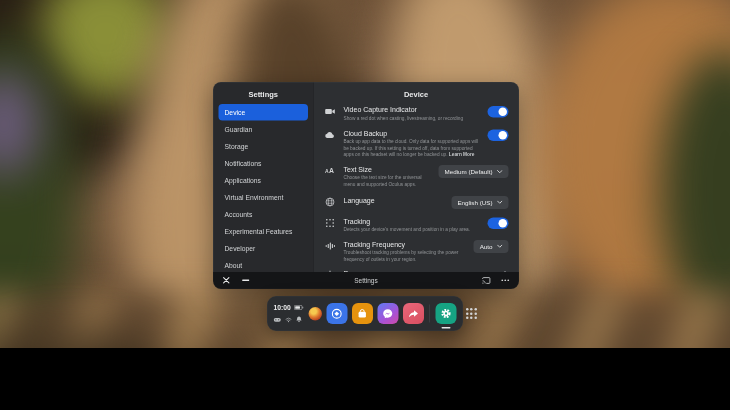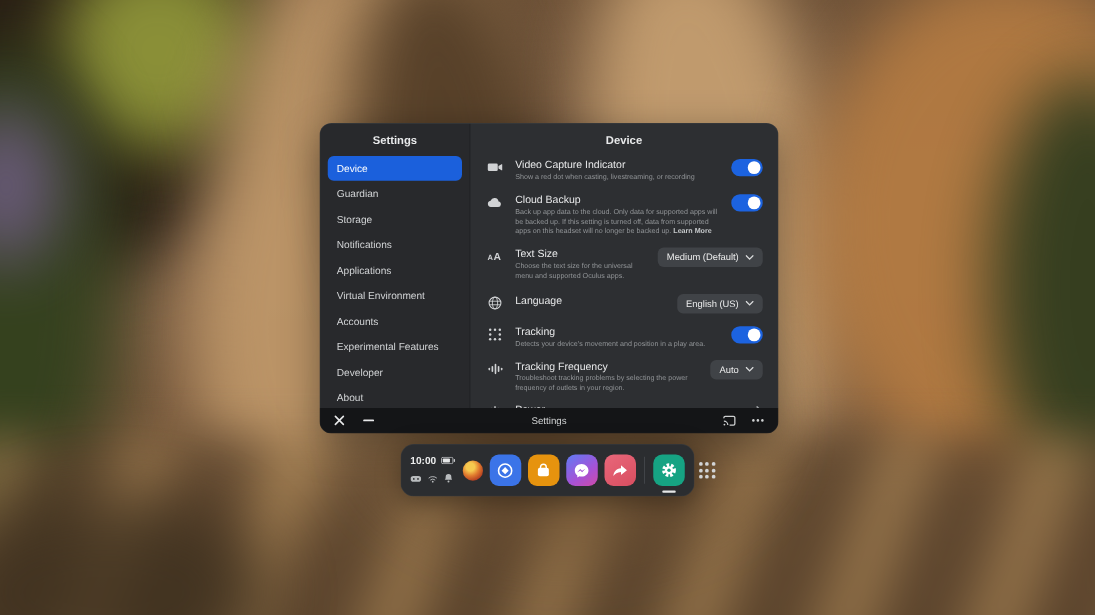--- a/index.html
+++ b/index.html
@@ -1,18 +1,18 @@
 <!DOCTYPE html>
 <html><head>
 <meta charset="utf-8">
 <style>
   * { margin:0; padding:0; box-sizing:border-box; }
   html,body { width:730px; height:410px; background:#000; }
   body { font-family:"Liberation Sans", sans-serif; }
-  .stage { position:relative; width:730px; height:410px; overflow:hidden; }
+  .stage { position:relative; width:730px; height:348px; overflow:hidden; }
 
   
   .bg { position:absolute; inset:0;
         background:linear-gradient(180deg,#6e5238 0%,#80634a 35%,#75573c 65%,#553f2a 100%); }
   .blob { position:absolute; border-radius:50%; filter:blur(22px); }
   .b1 { left:-80px; top:-70px; width:270px; height:250px; background:#231a11; opacity:.92; }
   .b2 { left:38px; top:-34px; width:135px; height:135px; background:#9ba33e; opacity:.85; }
   .b3 { left:-70px; top:30px; width:150px; height:330px; background:#32401d; opacity:.95; }
   .b4 { left:-32px; top:72px; width:72px; height:104px; background:#77618f; opacity:.8; }
   .b5 { left:135px; top:-40px; width:190px; height:380px; background:#c29a6b; transform:rotate(10deg); opacity:.9; border-radius:40%; }

